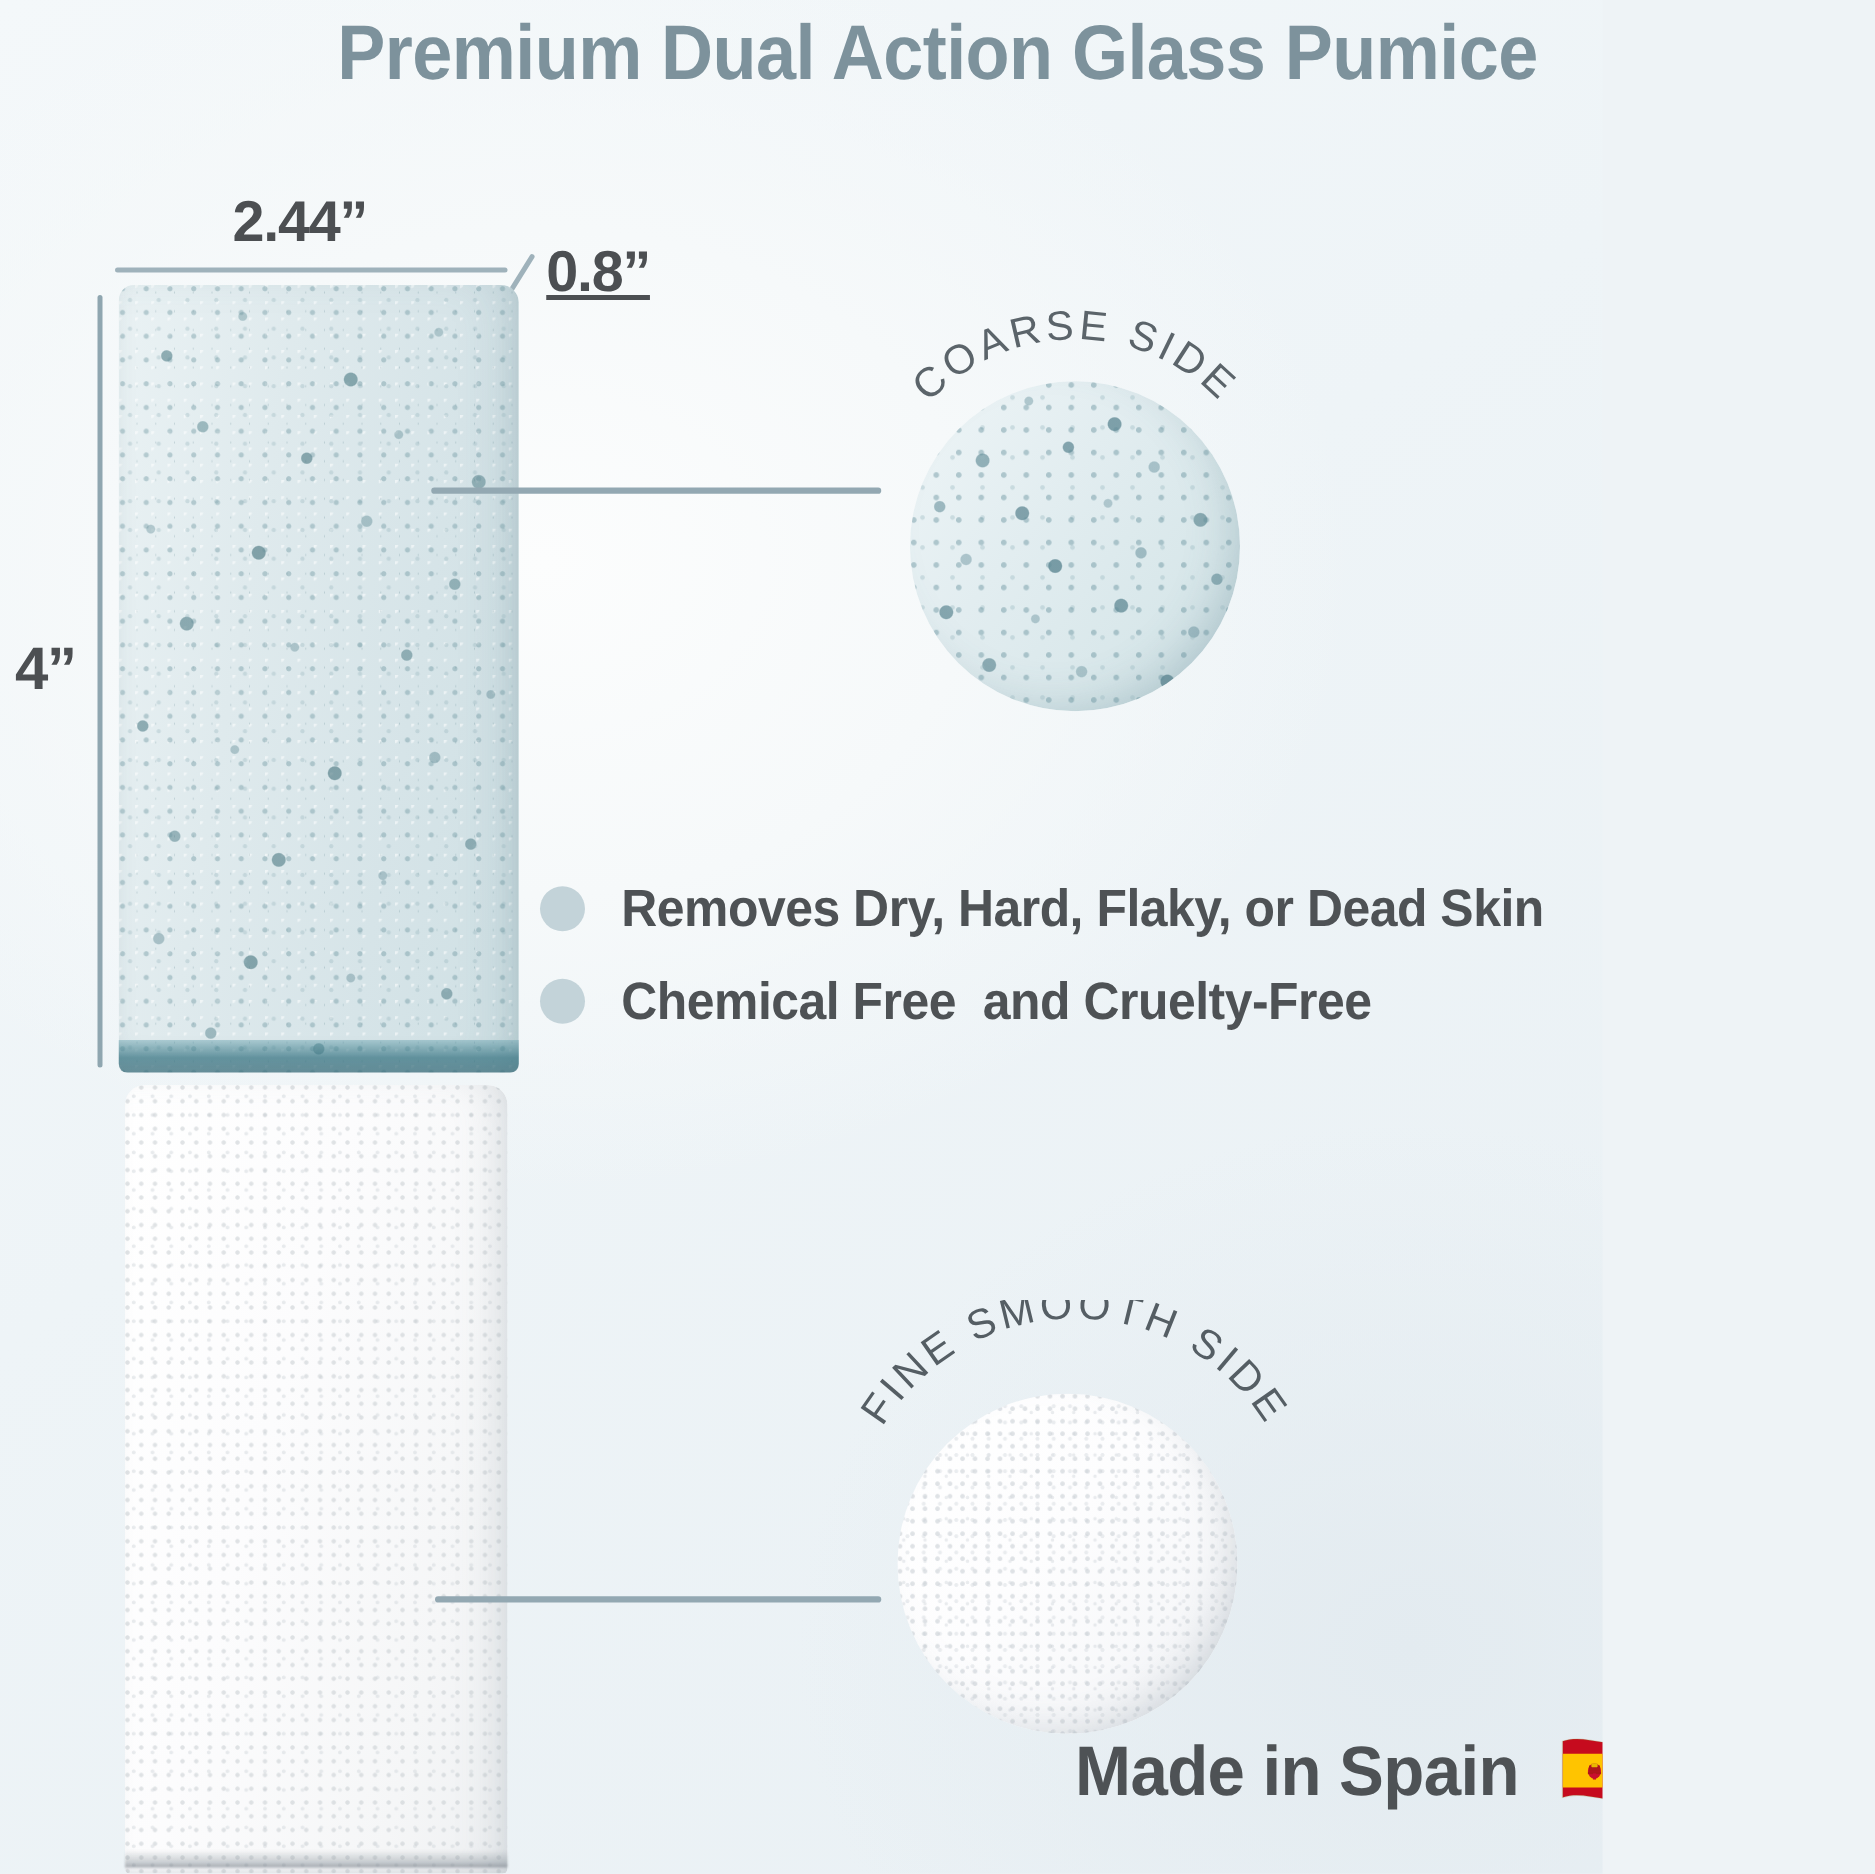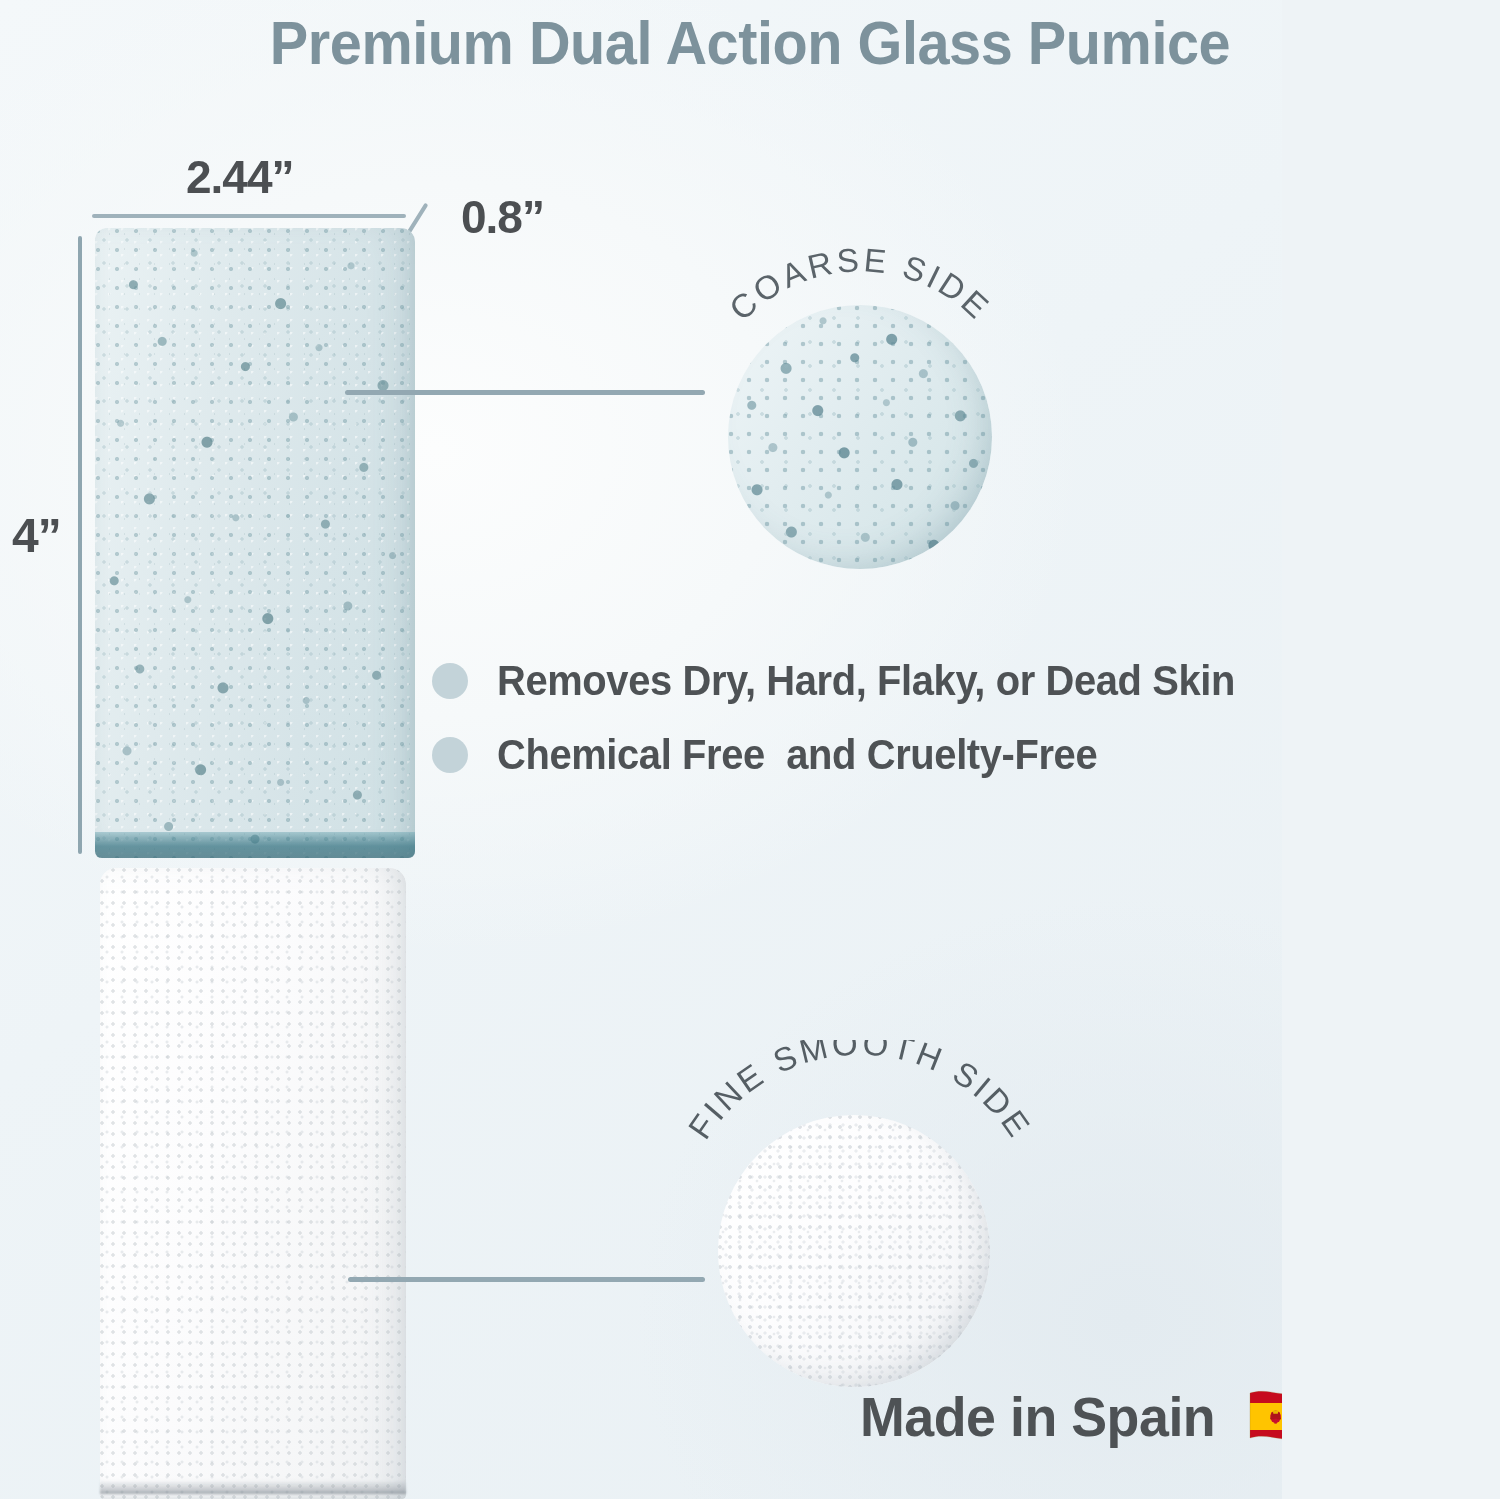--- a/index.html
+++ b/index.html
@@ -63,21 +63,21 @@
     font-weight: bold;
     color: #4c4f52;
     font-family: "Liberation Sans", sans-serif;
     white-space: nowrap;
     letter-spacing: -1px;
   }
   #dim-top-line  { left: 92px;  top: 214px; width: 314px; }
   #dim-left-line { left: 78px;  top: 236px; height: 618px; }
   #dim-width-label  { left: 186px; top: 150px; }
   #dim-height-label { left: 12px;  top: 508px; font-size: 48px; }
-  #dim-depth-label  { left: 461px; top: 190px; }
+  #dim-depth-label  { left: 437px; top: 190px; text-decoration: underline; }
   #dim-depth-tick {
     position: absolute;
     left: 412px;
     top: 200px;
     width: 4px;
     height: 48px;
     background: #9fb2bb;
     border-radius: 2px;
     transform: rotate(32deg);
     transform-origin: center;
@@ -276,21 +276,21 @@
     fill: #5b646a;
   }
   #arc-coarse { left: 690px; top: 238px; }
   #arc-fine   { left: 672px; top: 1040px; }
   #arc-fine text { fill: #555e64; }
 
   
   #features {
     position: absolute;
     left: 432px;
-    top: 644px;
+    top: 690px;
     width: 900px;
   }
   .feature-row {
     display: flex;
     align-items: center;
     height: 74px;
   }
   .bullet-dot {
     flex: 0 0 auto;
     width: 36px;

